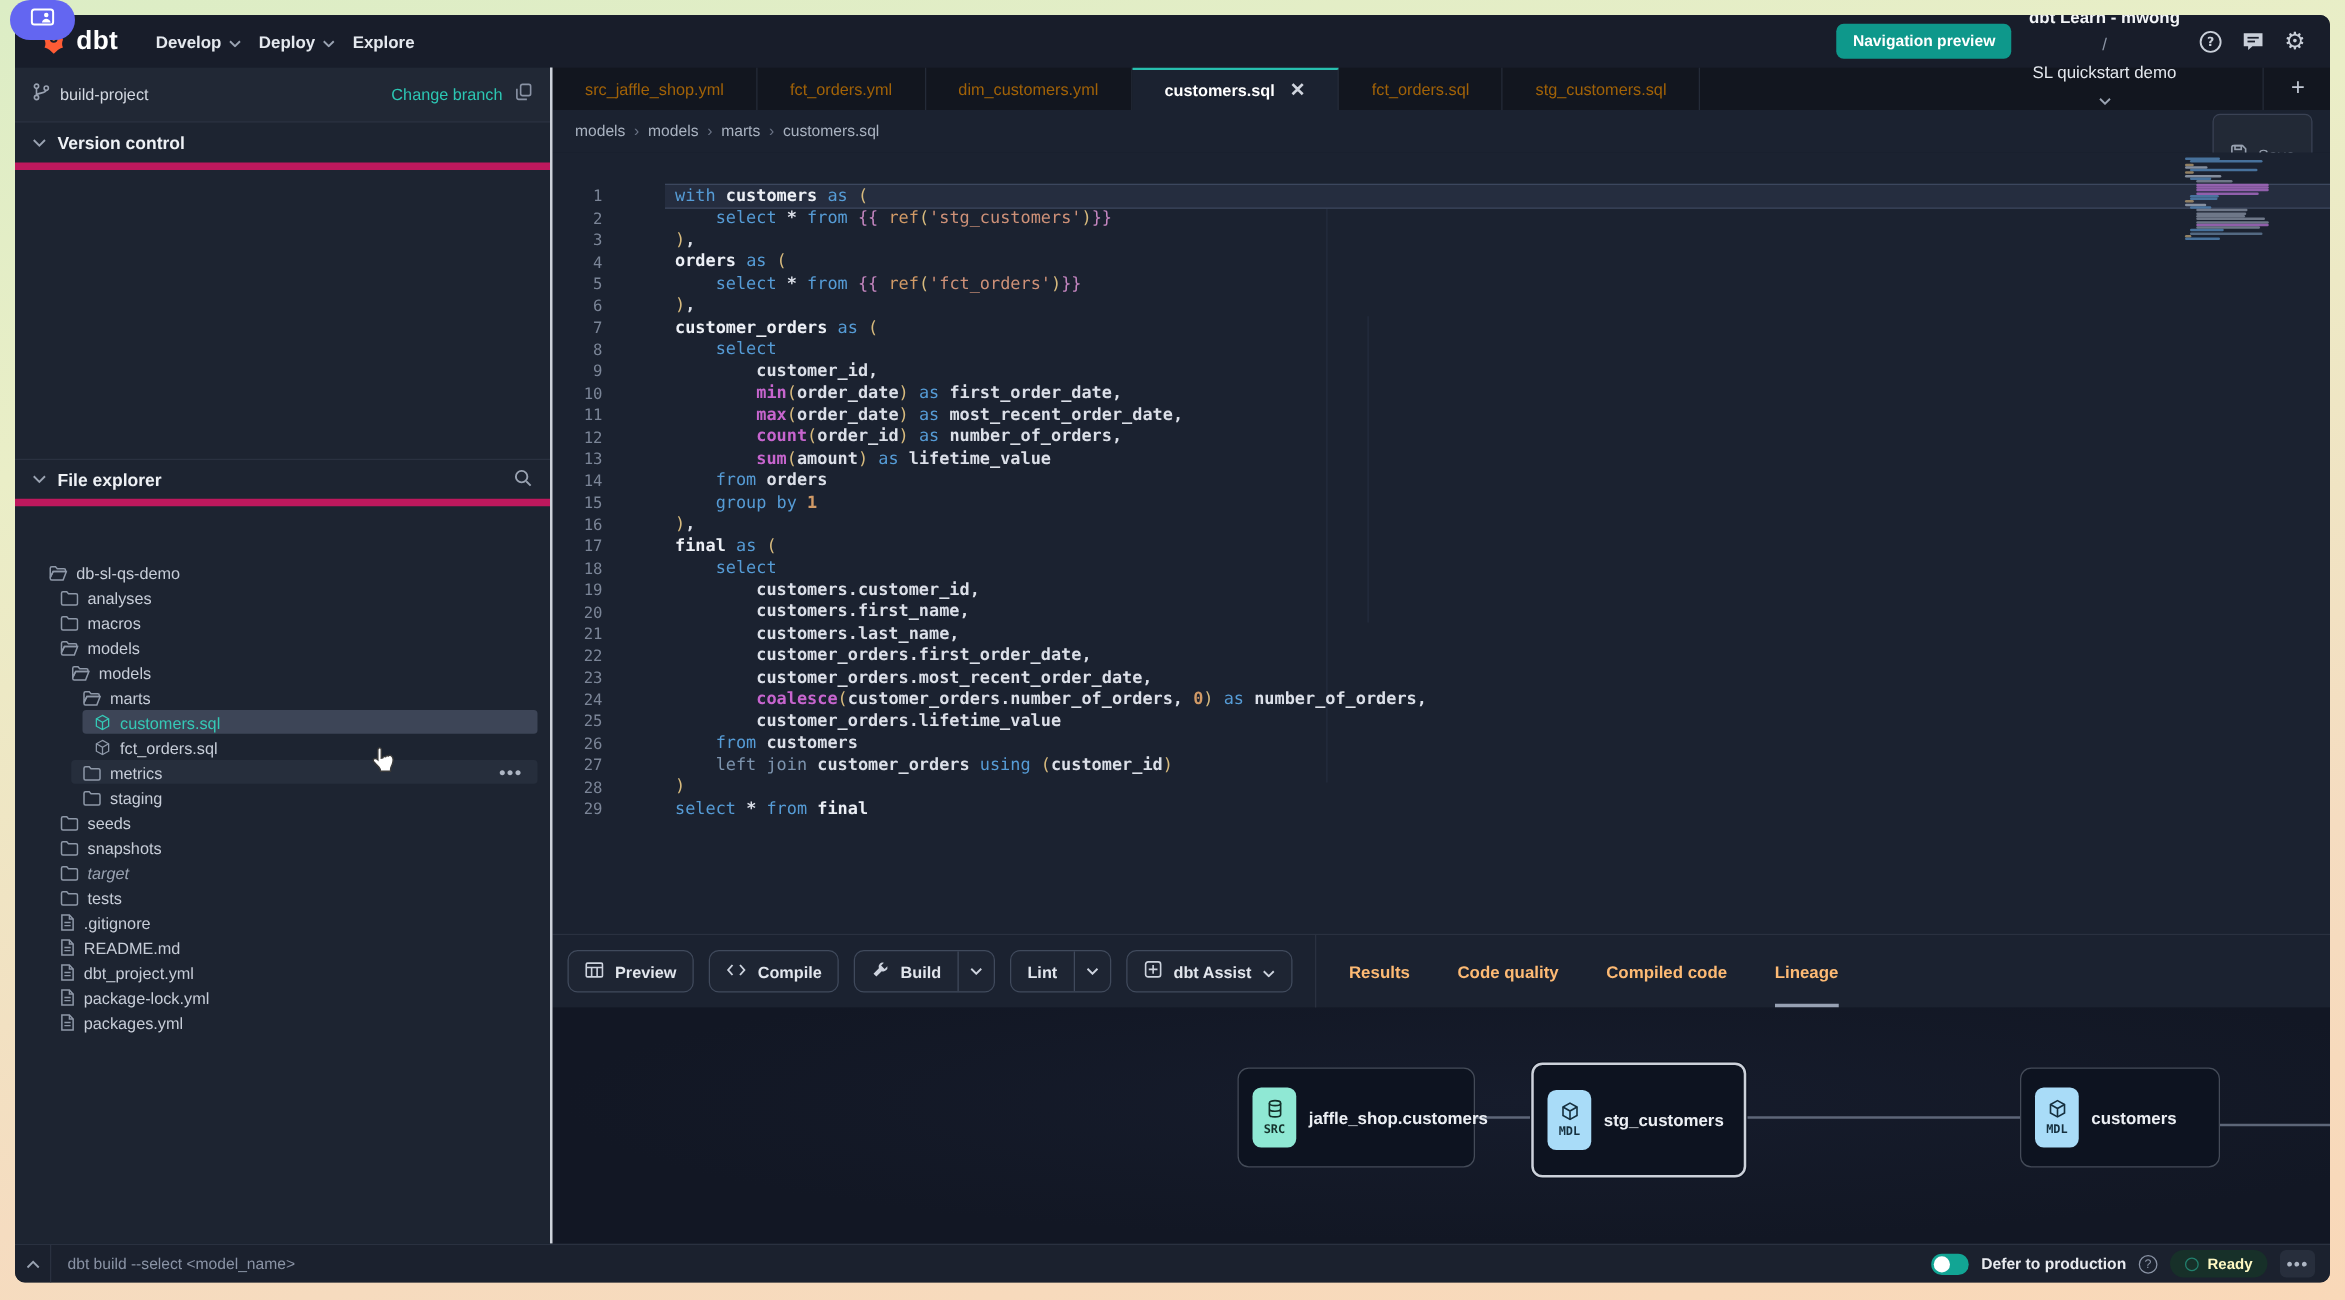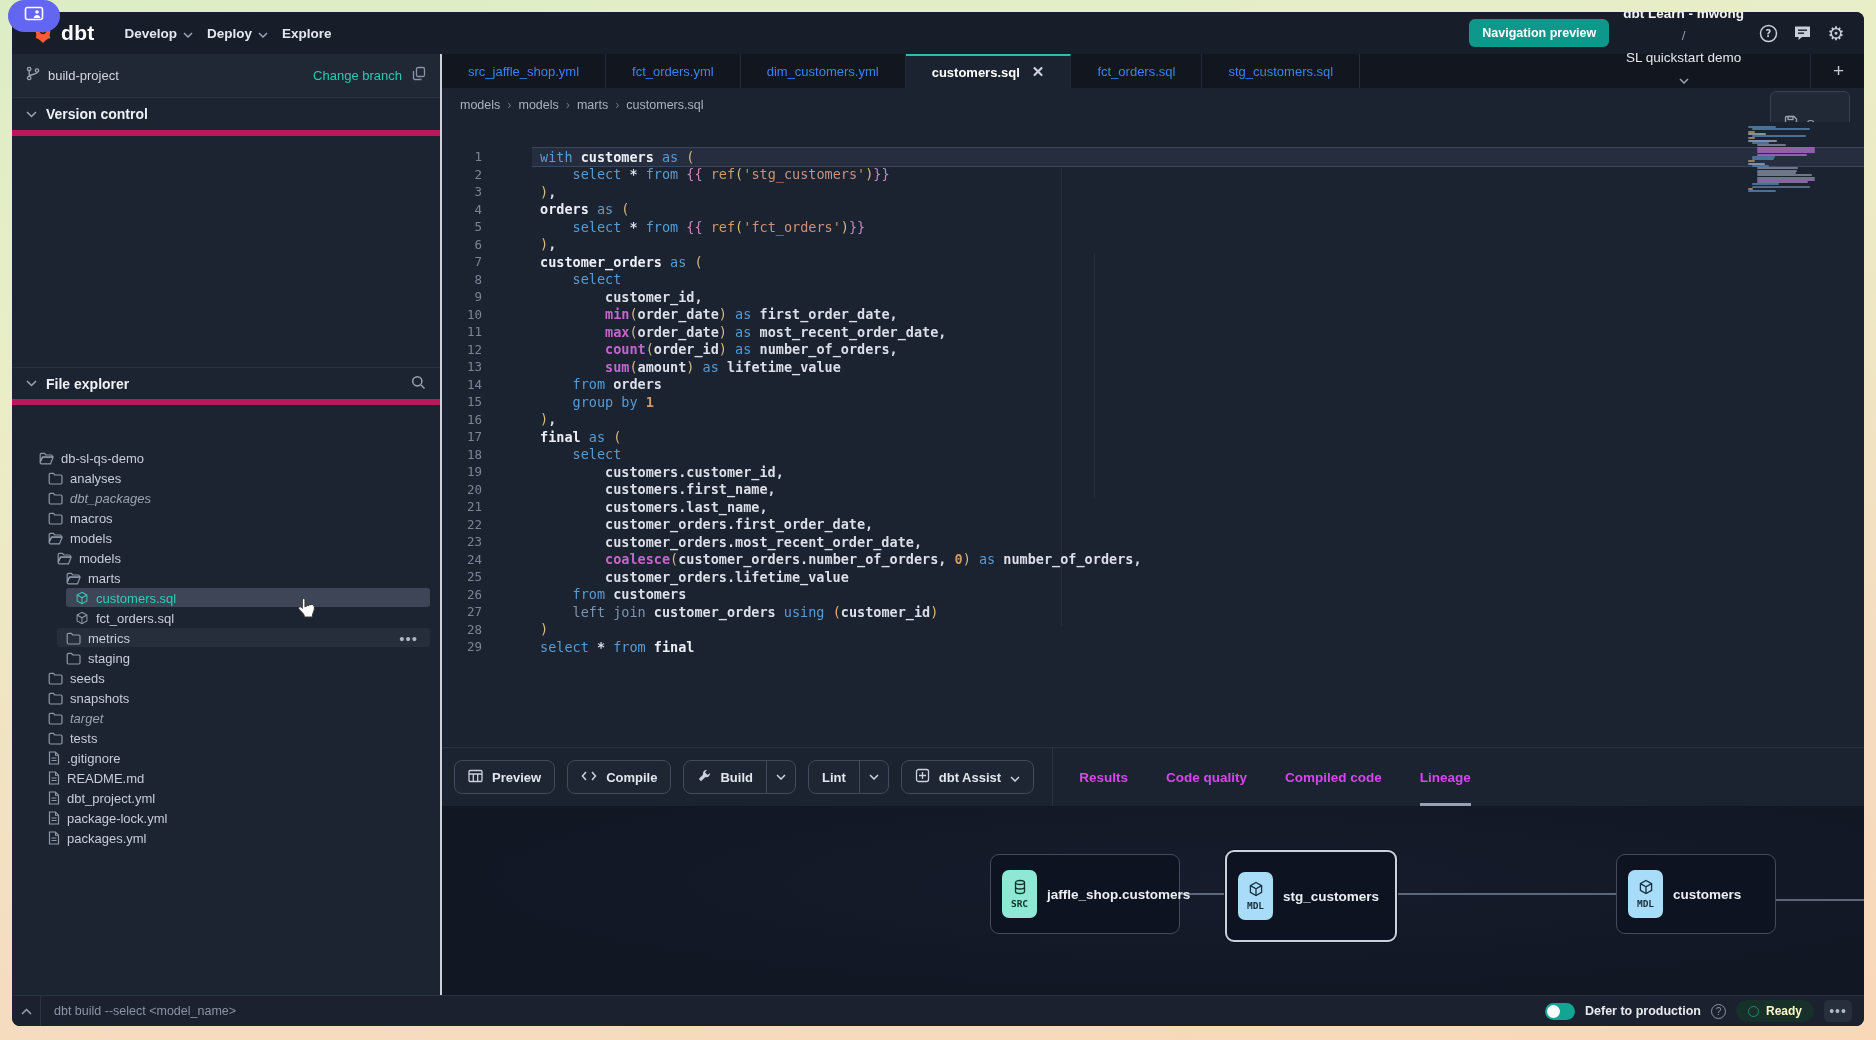--- a/index.html
+++ b/index.html
@@ -55,21 +55,21 @@
   .tree-row.ital{ font-style:italic; color:#9aa3b2; }
   .tree-ic{ position:relative; z-index:1; display:flex; color:#8e98a8; }
   .tree-row.sel .tree-ic{ color:#35c9b6; }
   .tree-lab{ position:relative; z-index:1; margin-left:7px; }
   .tree-dots{ position:absolute; right:22px; color:#aeb6c4; font-size:15px; letter-spacing:1px; z-index:1;}
   
   .v-divider{ position:absolute; left:428px; top:42px; width:2px; height:941px; background:#cdd2da; z-index:6;}
   
   .tabbar{ position:absolute; left:430px; top:42px; right:0; height:34px; background:#12161f;
     display:flex; align-items:stretch; }
-  .etab{ display:flex; align-items:center; gap:12px; padding:0 26px; font-size:13px; color:#3b82f6;
+  .etab{ display:flex; align-items:center; gap:12px; padding:0 26px; font-size:13px; color:#a16207;
     border-right:1px solid #242b38; cursor:pointer; white-space:nowrap;}
   .etab.active{ background:#1b2230; color:#fff; font-weight:bold; border-top:2px solid #27bfae; }
   .etab .x{ color:#cfd4dd; font-size:15px; }
   .tab-plus{ margin-left:auto; align-self:center; margin-right:20px; color:#c3cad5; font-size:19px; cursor:pointer;
     border-left:1px solid #242b38; padding-left:22px; height:100%; display:flex; align-items:center;}
   
   .crumbbar{ position:absolute; left:430px; top:76px; right:0; height:34px; background:#1b2230;
     display:flex; align-items:center; padding-left:18px; }
   .crumb{ font-size:12.5px; color:#a9b2c0; }
   .crumb .sep{ color:#6b7486; margin:0 7px; }
@@ -98,21 +98,21 @@
   
   .panel-toolbar{ position:absolute; left:430px; top:735px; right:0; height:59px; background:#1b2230;
     border-top:1px solid #2a3140; display:flex; align-items:center; }
   .act-btn{ display:flex; align-items:stretch; margin-left:12px; background:#1e2533;
     border:1px solid #404a5c; border-radius:8px; overflow:hidden; cursor:pointer; height:34px;}
   .act-main{ display:flex; align-items:center; gap:9px; padding:0 13px; font-size:13px; font-weight:600; color:#e2e6ed;}
   .act-main svg{ color:#cdd3de; }
   .act-chev{ display:flex; align-items:center; padding:0 9px; border-left:1px solid #404a5c; color:#cdd3de;}
   .tb-sep{ width:1px; height:59px; background:#2a3140; margin-left:18px; }
   .ptabs{ display:flex; gap:38px; margin-left:26px; height:100%; align-items:center;}
-  .ptab{ font-size:13.5px; font-weight:600; color:#d946ef; height:100%; display:flex; align-items:center;
+  .ptab{ font-size:13.5px; font-weight:600; color:#fdba74; height:100%; display:flex; align-items:center;
     border-bottom:3px solid transparent; padding-top:3px; cursor:pointer;}
   .ptab.active{ border-bottom-color:#97a1b3; }
   .lineage{ position:absolute; left:430px; top:794px; right:0; height:189px;
     background:radial-gradient(ellipse at 55% 40%, #161c2c 0%, #121724 70%); overflow:hidden;}
   .lnode{ position:absolute; background:#0d1320; border:1.5px solid #444b58; border-radius:9px;
     display:flex; align-items:center; gap:10px; padding-left:11px; cursor:pointer; }
   .lnode.sel{ border:2px solid #ccd1da; box-shadow:0 0 0 1px #0d1320;}
   .lbadge{ width:35px; height:48px; border-radius:7px; display:flex; flex-direction:column;
     align-items:center; justify-content:center; gap:3px; flex:none;}
   .lbadge svg{ display:block; }
@@ -265,28 +265,20 @@
           <span class="tree-lab">db-sl-qs-demo</span>
         </div>
         <div class="tree-row">
           <span class="tree-ic" style="margin-left:36px">
             <svg width="15" height="13" viewBox="0 0 15 13">
               <path d="M1.2 2.6c0-.7.5-1.2 1.2-1.2h3l1.4 1.6h6c.7 0 1.2.5 1.2 1.2v6.6c0 .7-.5 1.2-1.2 1.2H2.4c-.7 0-1.2-.5-1.2-1.2z" fill="none" stroke="currentColor" stroke-width="1.2"></path>
             </svg>
           </span>
           <span class="tree-lab">analyses</span>
         </div>
-        <div class="tree-row ital">
-          <span class="tree-ic" style="margin-left:36px">
-            <svg width="15" height="13" viewBox="0 0 15 13">
-              <path d="M1.2 2.6c0-.7.5-1.2 1.2-1.2h3l1.4 1.6h6c.7 0 1.2.5 1.2 1.2v6.6c0 .7-.5 1.2-1.2 1.2H2.4c-.7 0-1.2-.5-1.2-1.2z" fill="none" stroke="currentColor" stroke-width="1.2"></path>
-            </svg>
-          </span>
-          <span class="tree-lab">dbt_packages</span>
-        </div>
         <div class="tree-row">
           <span class="tree-ic" style="margin-left:36px">
             <svg width="15" height="13" viewBox="0 0 15 13">
               <path d="M1.2 2.6c0-.7.5-1.2 1.2-1.2h3l1.4 1.6h6c.7 0 1.2.5 1.2 1.2v6.6c0 .7-.5 1.2-1.2 1.2H2.4c-.7 0-1.2-.5-1.2-1.2z" fill="none" stroke="currentColor" stroke-width="1.2"></path>
             </svg>
           </span>
           <span class="tree-lab">macros</span>
         </div>
         <div class="tree-row">
           <span class="tree-ic" style="margin-left:36px">

